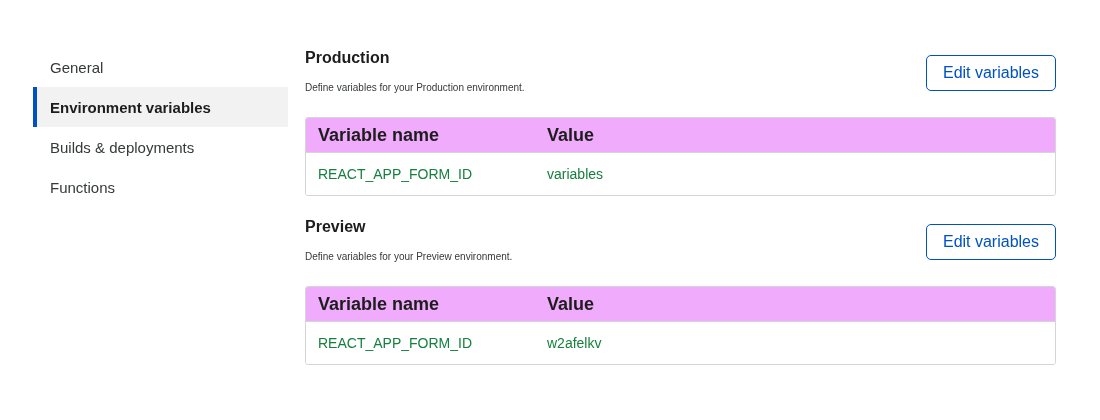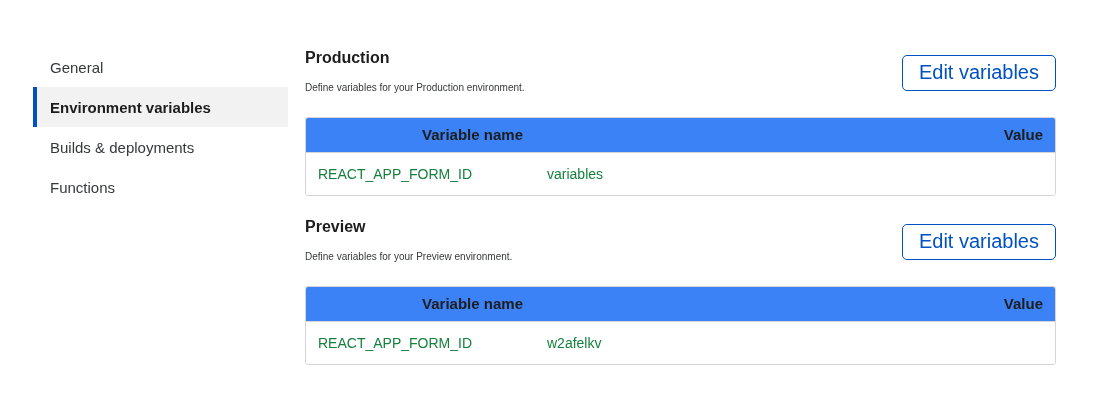--- a/index.html
+++ b/index.html
@@ -45,38 +45,38 @@
     font-weight: bold;
     color: #1d1d1d;
   }
   .section-desc { margin: 9px 0 0 0; font-size: 10px; line-height: 20px; color: #36393a; }
   .edit-btn {
     background: #ffffff;
     color: #0051c3;
     border: 1px solid #0051c3;
     border-radius: 5px;
     font-family: "Liberation Sans", sans-serif;
-    font-size: 20px;
+    font-size: 16px;
     height: 36px;
     padding: 0 16px;
     cursor: pointer;
   }
 
   
   .table-wrap {
     margin-top: 19px;
     border: 1px solid #d5d5d8;
     border-radius: 3px;
     overflow: hidden;
   }
   table { width: 100%; border-collapse: collapse; }
   th {
-    background: #3b82f6;
-    text-align: right;
-    font-size: 15px;
+    background: #f0abfc;
+    text-align: left;
+    font-size: 18px;
     line-height: 20px;
     font-weight: bold;
     color: #1d1d1d;
     padding: 7px 12px;
     border-bottom: 1px solid #d5d5d8;
   }
   th.col-name, td.col-name { width: 229px; }
   td {
     font-family: Liberation Sans, sans-serif;
     font-size: 14px;

